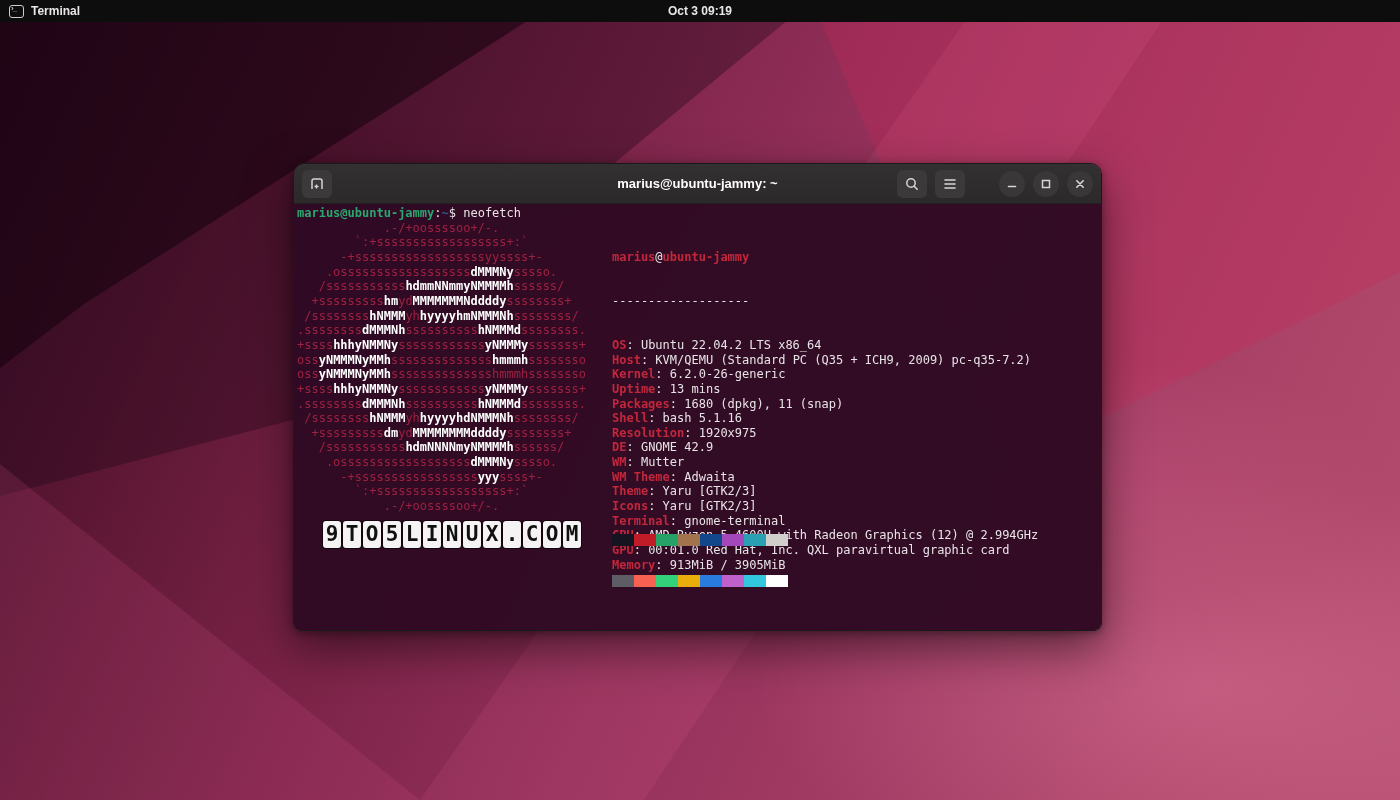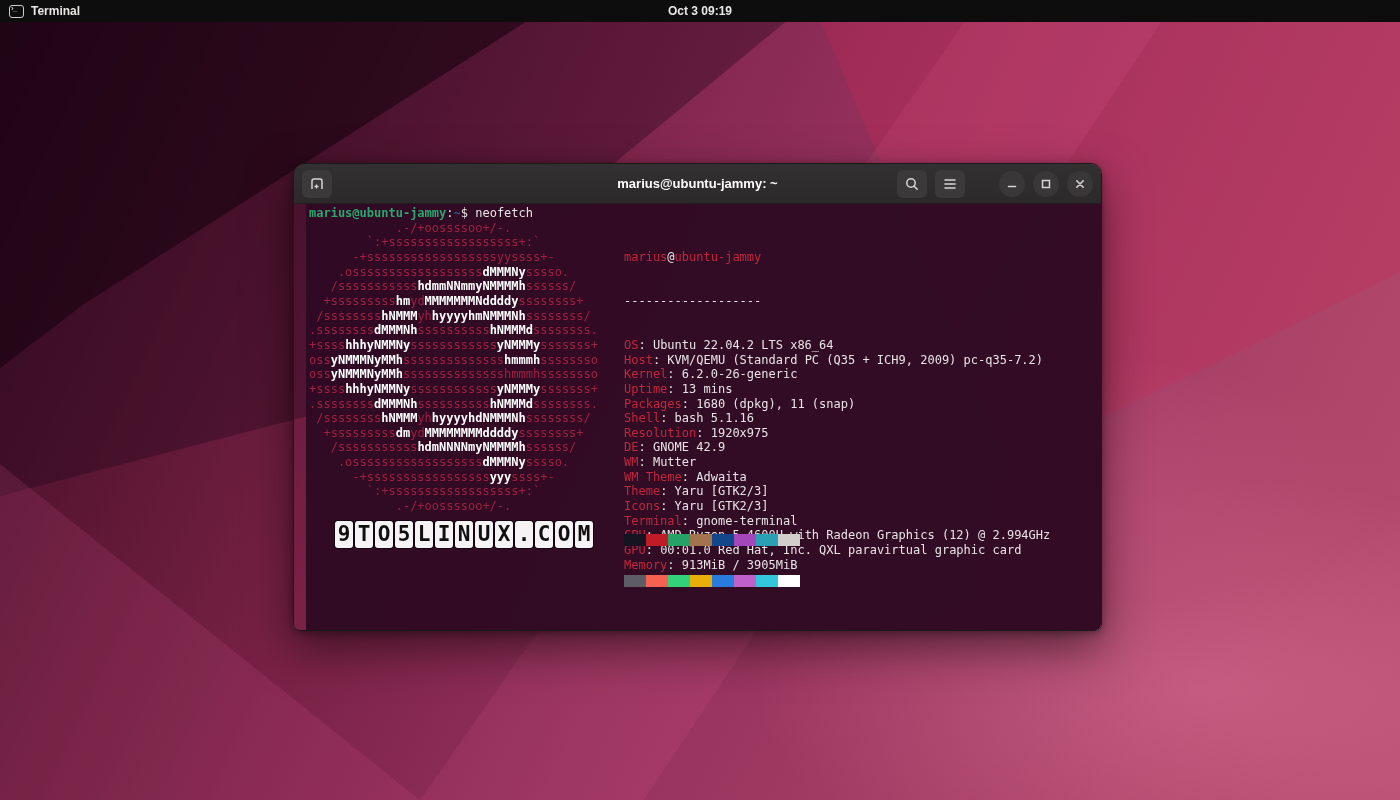--- a/index.html
+++ b/index.html
@@ -44,30 +44,30 @@
     align-items:center;justify-content:center;flex:0 0 auto;}
   .hb-circle{width:26px;height:26px;border-radius:50%;background:#393737;display:flex;
     align-items:center;justify-content:center;flex:0 0 auto;}
   .hb-right{margin-left:auto;display:flex;align-items:center;gap:8px;z-index:2;}
   .hb-right .gap{width:18px;}
   svg.ic{display:block;}
 
   
   .termbody{position:relative;height:499px;background:rgba(48,10,36,.98);
     font-family:"DejaVu Sans Mono",monospace;font-size:12px;line-height:14.65px;
-    color:var(--fg);white-space:pre;margin-left:12px;}
+    color:var(--fg);white-space:pre;}
   .row0{position:absolute;left:3px;top:2px;}
   .ascii{position:absolute;left:3px;top:16.65px;}
   .infocol{position:absolute;left:318px;top:16.65px;}
   .palette{position:absolute;left:318px;top:301px;}
   .palette .prow{display:flex;}
   .swatch{width:22px;height:11.5px;}
   .botblock{position:absolute;left:3px;top:354px;}
 
-  .b{font-weight:400;}
+  .b{font-weight:700;}
   .c-g{color:var(--green);font-weight:700;}
   .c-b{color:var(--blue);font-weight:700;}
   .c-fg{color:var(--fg);}
   .c-r{color:var(--red);}
   .ar{color:var(--asciired);}
   .aw{color:var(--white);font-weight:700;text-align:center;}
 
   
   .watermark{position:absolute;left:29px;top:317px;display:flex;gap:2px;}
   .wm-tile{display:block;width:18px;height:27px;line-height:27px;text-align:center;

